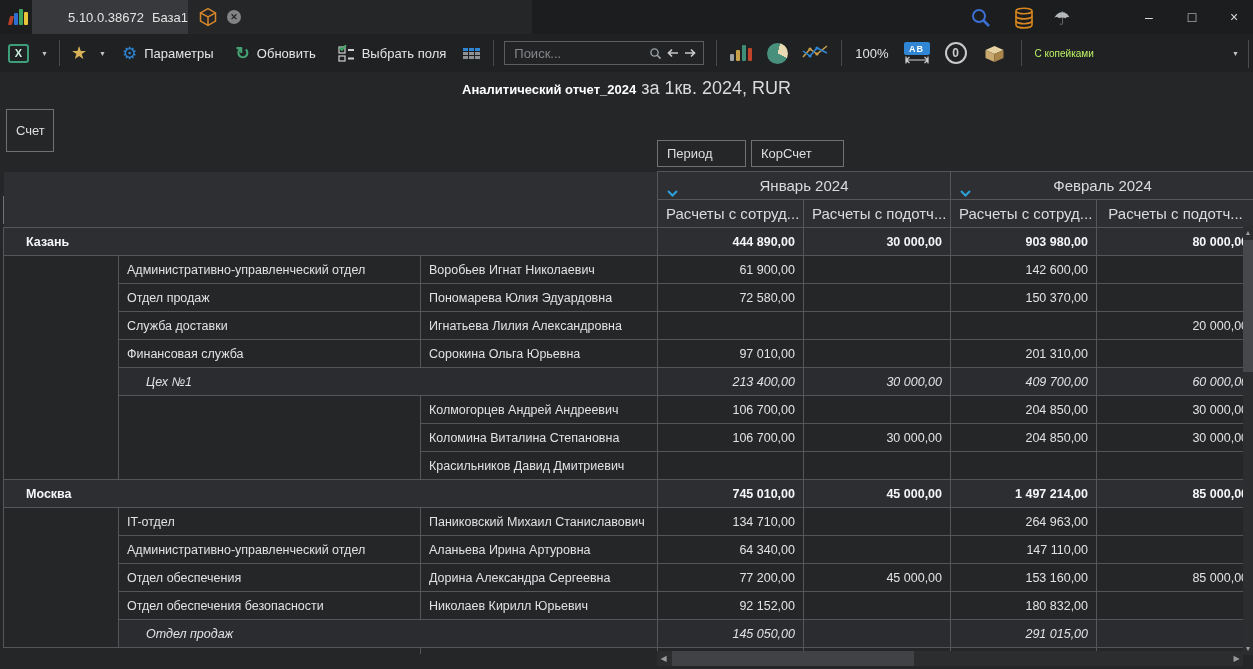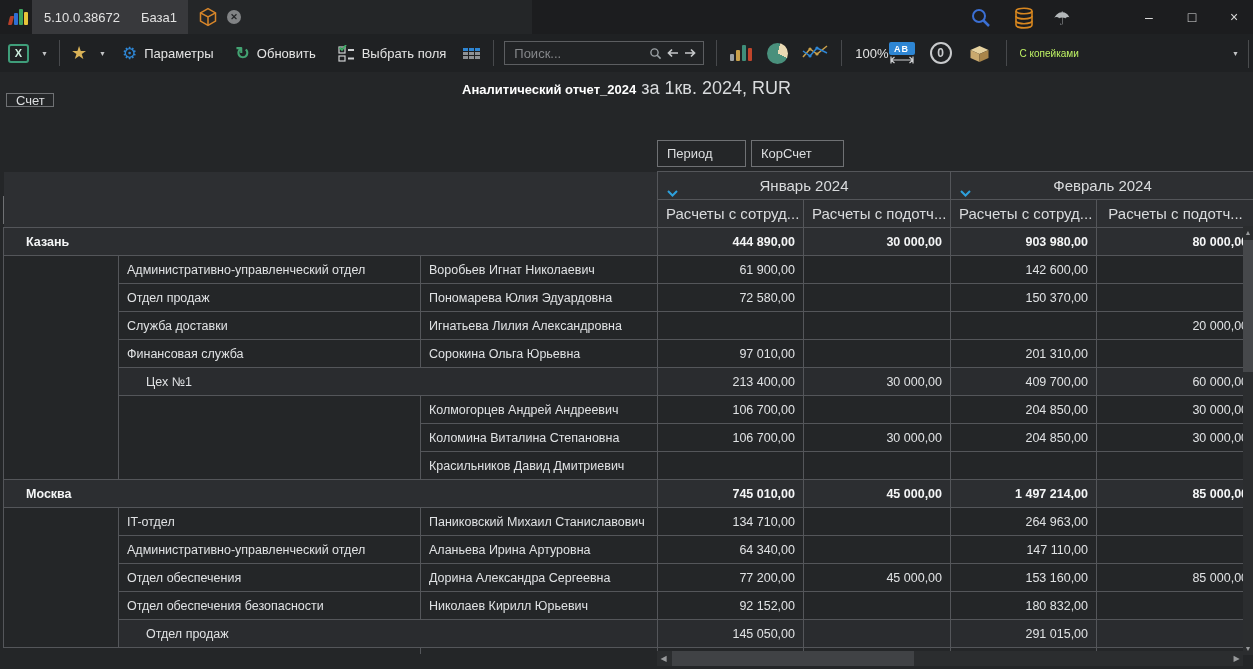--- a/index.html
+++ b/index.html
@@ -9,21 +9,21 @@
 
   
   .titlebar{position:absolute;left:0;top:0;width:1253px;height:34px;background:#1c1d1f;}
   .app-logo{position:absolute;left:8px;top:6px;width:22px;height:22px;}
   .app-logo span{position:absolute;bottom:3px;width:4px;border-radius:1px;}
   .logo-red{left:1px;height:9px;background:#b8402a;transform:skewX(-14deg);}
   .logo-blue{left:6px;height:12px;background:#2f6fd4;}
   .logo-green{left:11px;height:16px;background:#3da35f;}
   .logo-yellow{left:16px;height:13px;background:#e8c53a;}
   .version-panel{position:absolute;left:32px;top:0;height:34px;width:156px;background:#38393c;
-    display:flex;align-items:center;gap:21px;padding-left:12px;color:#e2e2e2;font-size:13px;}
+    display:flex;align-items:center;gap:8px;padding-left:12px;color:#e2e2e2;font-size:13px;justify-content:flex-end;}
   .tab{position:absolute;left:188px;top:0;height:34px;width:344px;background:#242628;
     display:flex;align-items:center;gap:9px;padding:0 10px;color:#e8e8e8;font-size:13px;}
   .tab-title{white-space:nowrap;overflow:hidden;}
   .tab-close{width:14px;height:14px;border-radius:50%;background:#818385;color:#232527;
     font-size:9px;line-height:14px;text-align:center;font-weight:bold;flex:0 0 auto;}
   .tb-icon{position:absolute;top:6px;width:24px;height:24px;display:flex;align-items:center;justify-content:center;}
   .umbrella{color:#b4b8ba;font-size:19px;}
   .win-btn{position:absolute;top:0;width:36px;height:34px;display:flex;align-items:center;
     justify-content:center;color:#d8d8d8;font-size:14px;}
 
@@ -73,21 +73,21 @@
     white-space:nowrap;overflow:hidden;}
   .grid td.ghost{border:none;background:transparent;height:27px;}
   .grid tr.hdr td{background:#2d2f32;text-align:center;color:#d9dbdd;font-size:15px;}
   .grid td.month{position:relative;font-size:13px;}
   .month-chevron{position:absolute;left:9px;top:11px;}
   .grid td.num{text-align:right;}
   .grid td.num.last{padding-right:6px;}
   .grid tr.region td{background:#2c2e31;}
   .grid tr.region td.num{font-weight:bold;color:#f4f5f6;}
   .grid td.region-label{font-weight:bold;color:#f4f5f6;padding-left:22px;margin-top:36px;}
-  .grid tr.subgroup td{background:#2a2c2f;}
+  .grid tr.subgroup td{background:#2a2c2f;font-style:italic;}
   .grid td.subgroup-label{padding-left:27px;}
   .grid td.empty-cell{background:#242628;}
 
   .stub{position:absolute;top:647px;width:1px;height:7px;background:#54565a;}
 
   
   .vscroll{position:absolute;left:1243px;top:226px;width:10px;height:429px;background:#2b2d2f;}
   .v-arrow{position:absolute;left:0;width:10px;height:13px;color:#989a9c;font-size:7px;
     display:flex;align-items:center;justify-content:center;}
   .vthumb{position:absolute;left:0;top:14px;width:10px;height:132px;background:#46484b;}
@@ -204,21 +204,21 @@
         <polyline points="2,14 9,6 16,11 26,3" fill="none" stroke="#c9a04a" stroke-width="1.5"></polyline>
         <polyline points="2,8 9,13 16,5 26,10" fill="none" stroke="#2e86d4" stroke-width="1.5"></polyline>
         <circle cx="9" cy="6" r="1.6" fill="#c9a04a"></circle>
           <circle cx="16" cy="11" r="1.6" fill="#c9a04a"></circle>
         <circle cx="9" cy="13" r="1.6" fill="#2e86d4"></circle>
           <circle cx="16" cy="5" r="1.6" fill="#2e86d4"></circle>
       </svg>
     </div>
     <div class="tsep" style="margin-left:12px"></div>
     <div class="zoom-label" style="margin-left:13px">100%</div>
-    <div class="ab-icon" style="">
+    <div class="ab-icon" style="margin-left:15px">
       <span class="ab-top">AB</span>
       <svg width="26" height="8" viewBox="0 0 26 8">
           <path d="M2 4 H24 M2 0.5 V7.5 M24 0.5 V7.5 M5.5 1 L2 4 L5.5 7 M20.5 1 L24 4 L20.5 7" fill="none" stroke="#cfd1d3" stroke-width="1.2"></path>
         </svg>
     </div>
     <div class="zero-icon" style="margin-left:15px">0</div>
     <div style="margin-left:15px;display:flex">
       <svg width="25" height="22" viewBox="0 0 24 22">
         <path d="M3 8 L12 4 L21 8 L12 12 Z" fill="#e6d2a0"></path>
         <path d="M3 8 L12 12 V20 L3 16 Z" fill="#c9a96e"></path>
@@ -228,21 +228,21 @@
     <div class="tsep" style="margin-left:14px"></div>
     <div class="kopecks" style="margin-left:13px">С копейками</div>
     <span class="caret" style="margin-left:auto;margin-right:14px">▼</span>
   </div>
   <div class="toolbar-end-line"></div>
 
   <div class="report-title">
     <b>Аналитический отчет_2024</b><span> за 1кв. 2024, RUR</span>
   </div>
 
-  <div class="hdr-btn" style="left:6px;top:93px;width:48px;height:14px">
+  <div class="hdr-btn" style="left:6px;top:109px;width:48px;height:43px">
     <span>Счет</span>
   </div>
   <div class="hdr-btn" style="left:657px;top:140px;width:89px;height:27px">
     <span>Период</span>
   </div>
   <div class="hdr-btn" style="left:751px;top:140px;width:93px;height:27px">
     <span>КорСчет</span>
   </div>
 
   <div class="hdr-btn" style="left:3px;top:196px;width:112px">

